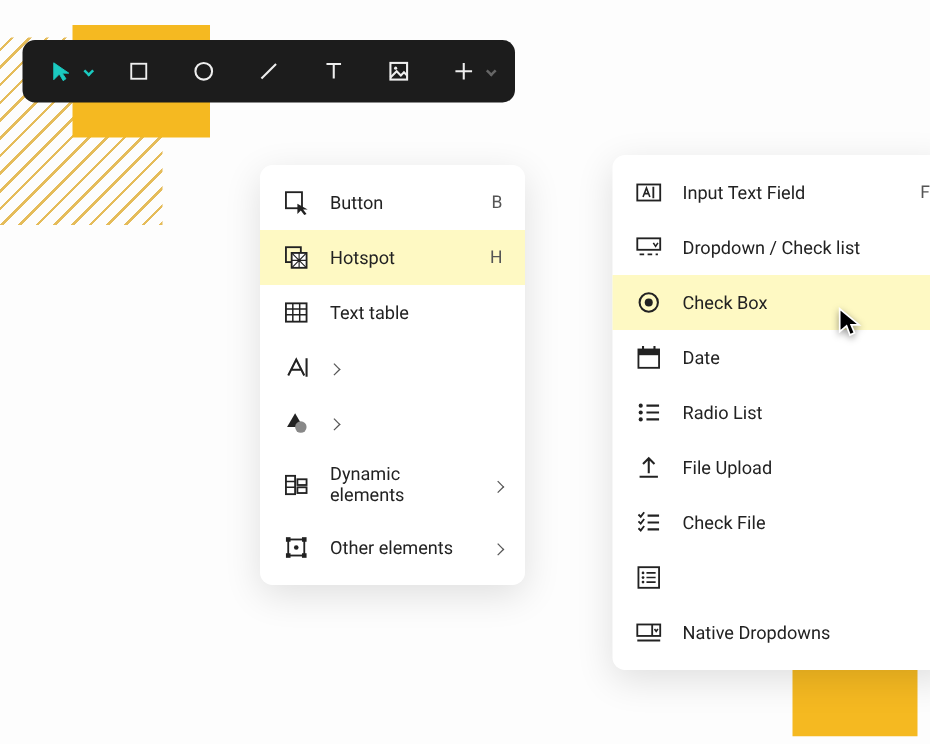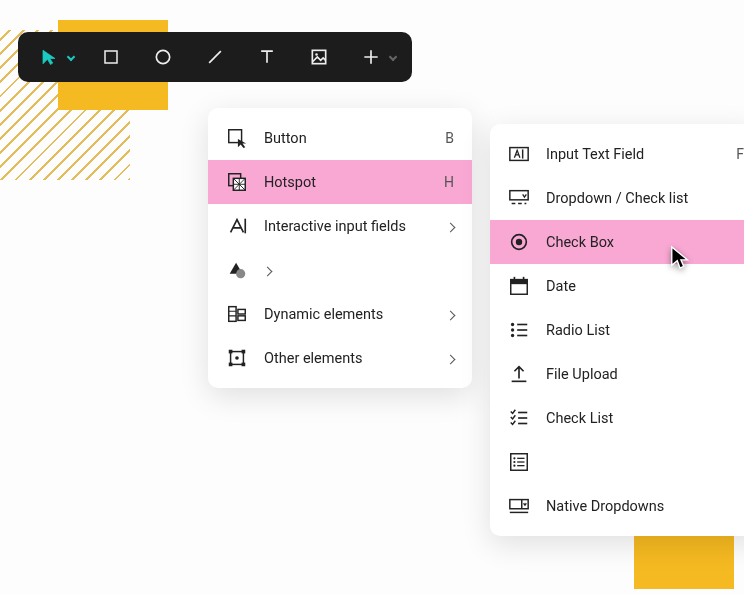--- a/index.html
+++ b/index.html
@@ -57,32 +57,32 @@
   .chev-mini.teal { border-color: #1bcac0; }
   
   .panel {
     position: absolute;
     background: #fff;
     border-radius: 10px;
     box-shadow: 0 8px 30px rgba(0,0,0,0.12);
     padding: 8px 0;
     z-index: 3;
   }
-  .panel-1 { left: 208px; top: 108px; width: 264px; }
+  .panel-1 { left: 208px; top: 132px; width: 212px; }
   .panel-2 { left: 490px; top: 124px; width: 272px; }
   .menu-item {
     display: flex;
     align-items: center;
     gap: 16px;
     padding: 11px 18px;
     cursor: pointer;
     color: #222;
     font-size: 14.5px;
   }
-  .menu-item.hover { background: #f9a8d4; }
+  .menu-item.hover { background: #fef9c3; }
   .menu-icon { width: 22px; height: 22px; display:flex; align-items:center; justify-content:center; flex-shrink:0; }
   .menu-label { flex: 1; }
   .menu-shortcut { color: #555; font-size: 14px; }
   .menu-arrow { color: #555; }
   .menu-arrow::after { content: ""; border: solid #555; border-width: 0 1.5px 1.5px 0; padding: 3px; display:inline-block; transform: rotate(-45deg); }
   
   .cursor {
     position: absolute;
     left: 669px; top: 245px;
     z-index: 10;
@@ -160,25 +160,33 @@
           <rect x="8" y="8" width="13" height="13" stroke="#222" stroke-width="1.6" fill="#fff"></rect>
           <path d="M8 8 L21 21 M21 8 L8 21 M8 14.5 H21 M14.5 8 V21" stroke="#222" stroke-width="1"></path>
         </svg>
       </span>
     <span class="menu-label">Hotspot</span>
     <span class="menu-shortcut">H</span>
   </div>
   <div class="menu-item">
     <span class="menu-icon">
         <svg width="22" height="22" viewBox="0 0 24 24">
+          <rect x="3" y="4" width="18" height="16" stroke="#222" stroke-width="1.6" fill="none"></rect>
+          <path d="M3 9 H21 M3 14 H21 M9 4 V20 M15 4 V20" stroke="#222" stroke-width="1.3"></path>
+        </svg>
+      </span>
+    <span class="menu-label">Text table</span>
+  </div>
+  <div class="menu-item">
+    <span class="menu-icon">
+        <svg width="22" height="22" viewBox="0 0 24 24">
           <path d="M5 19 L12 5 L19 19 M7.5 14 H16.5" stroke="#222" stroke-width="1.8" fill="none"></path>
           <line x1="21" y1="4" x2="21" y2="20" stroke="#222" stroke-width="1.8"></line>
         </svg>
       </span>
-    <span class="menu-label">Interactive input fields</span>
     <span class="menu-arrow"></span>
   </div>
   <div class="menu-item">
     <span class="menu-icon">
         <svg width="22" height="22" viewBox="0 0 24 24">
           <path d="M4 16 L11 4 L18 16 Z" fill="#222"></path>
           <circle cx="16" cy="16" r="5" fill="#888"></circle>
         </svg>
       </span>
     <span class="menu-arrow"></span>
@@ -277,21 +285,21 @@
   </div>
   <div class="menu-item">
     <span class="menu-icon">
         <svg width="22" height="22" viewBox="0 0 24 24">
           <path d="M3 5 L5 7 L8 3 M3 11 L5 13 L8 9 M3 17 L5 19 L8 15" stroke="#222" stroke-width="1.6" fill="none"></path>
           <line x1="11" y1="6" x2="21" y2="6" stroke="#222" stroke-width="1.8"></line>
           <line x1="11" y1="12" x2="21" y2="12" stroke="#222" stroke-width="1.8"></line>
           <line x1="11" y1="18" x2="21" y2="18" stroke="#222" stroke-width="1.8"></line>
         </svg>
       </span>
-    <span class="menu-label">Check List</span>
+    <span class="menu-label">Check File</span>
   </div>
   <div class="menu-item">
     <span class="menu-icon">
         <svg width="22" height="22" viewBox="0 0 24 24">
           <rect x="3" y="3" width="18" height="18" stroke="#222" stroke-width="1.6" fill="none"></rect>
           <circle cx="7" cy="8" r="1.2" fill="#222"></circle>
           <circle cx="7" cy="12" r="1.2" fill="#222"></circle>
           <circle cx="7" cy="16" r="1.2" fill="#222"></circle>
           <line x1="10" y1="8" x2="18" y2="8" stroke="#222" stroke-width="1.4"></line>
           <line x1="10" y1="12" x2="18" y2="12" stroke="#222" stroke-width="1.4"></line>

